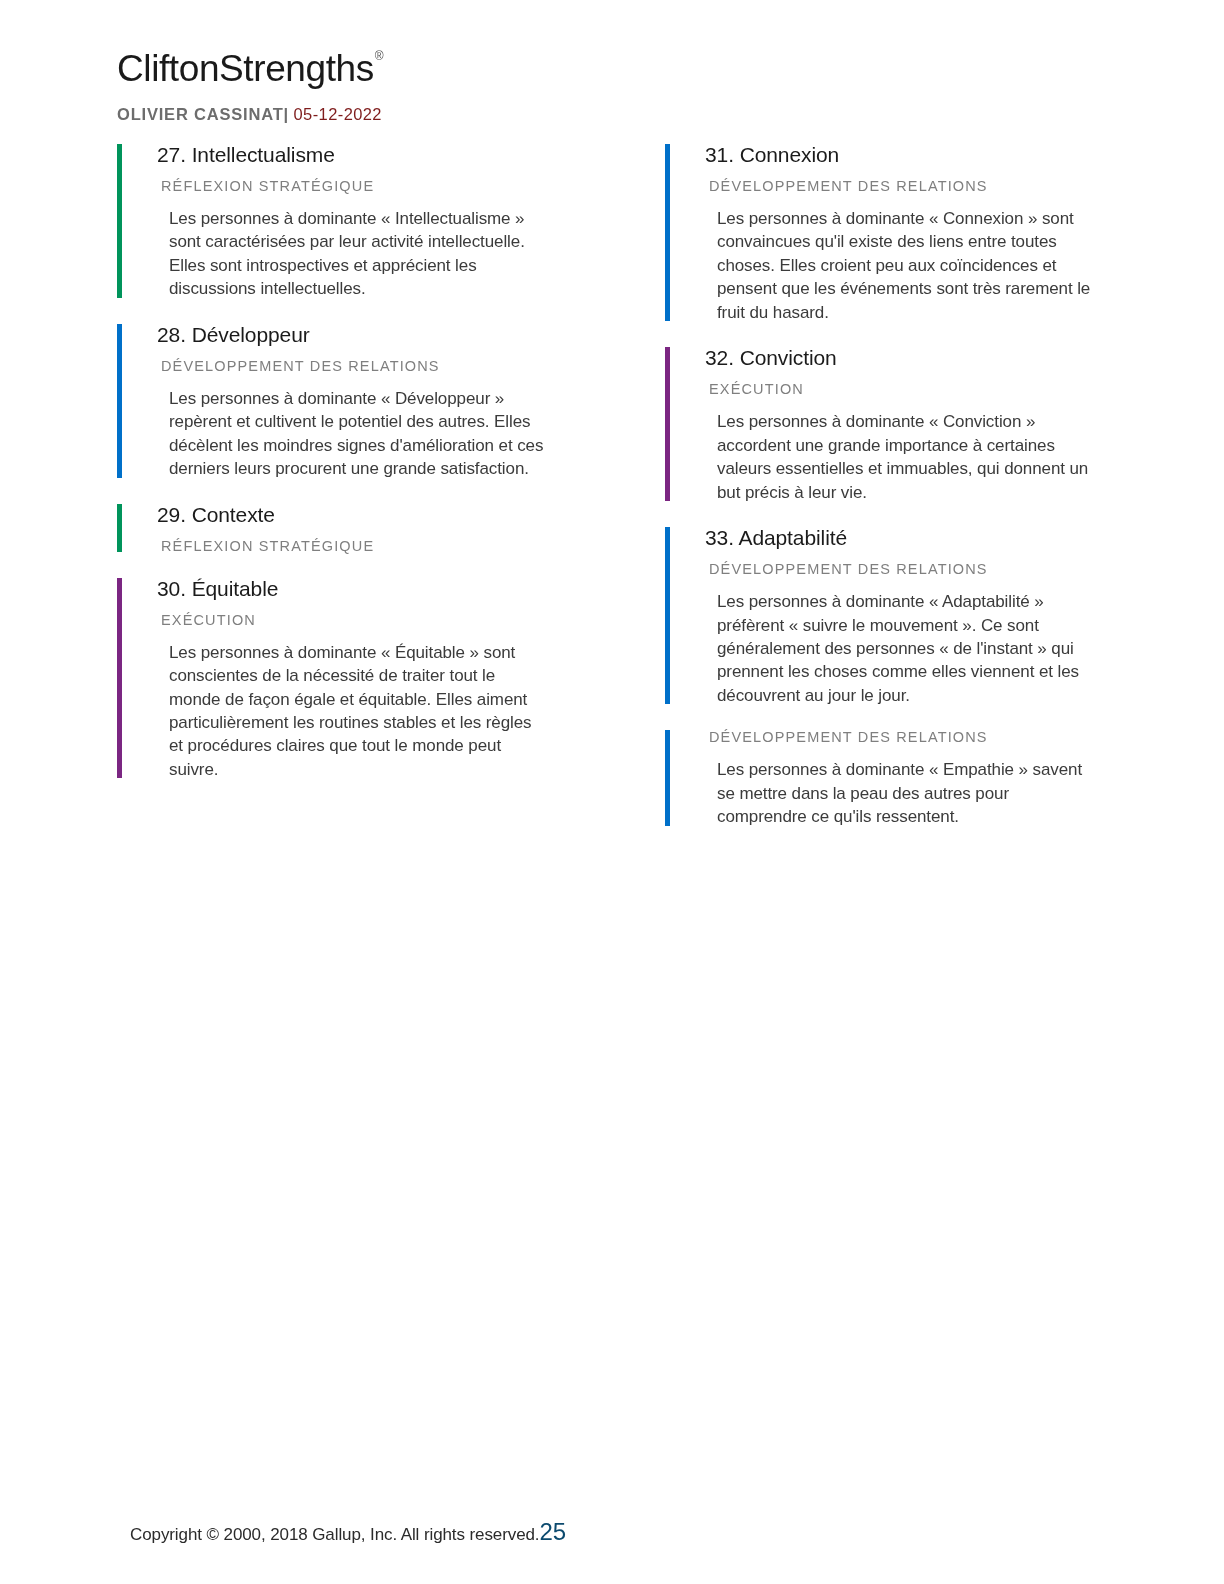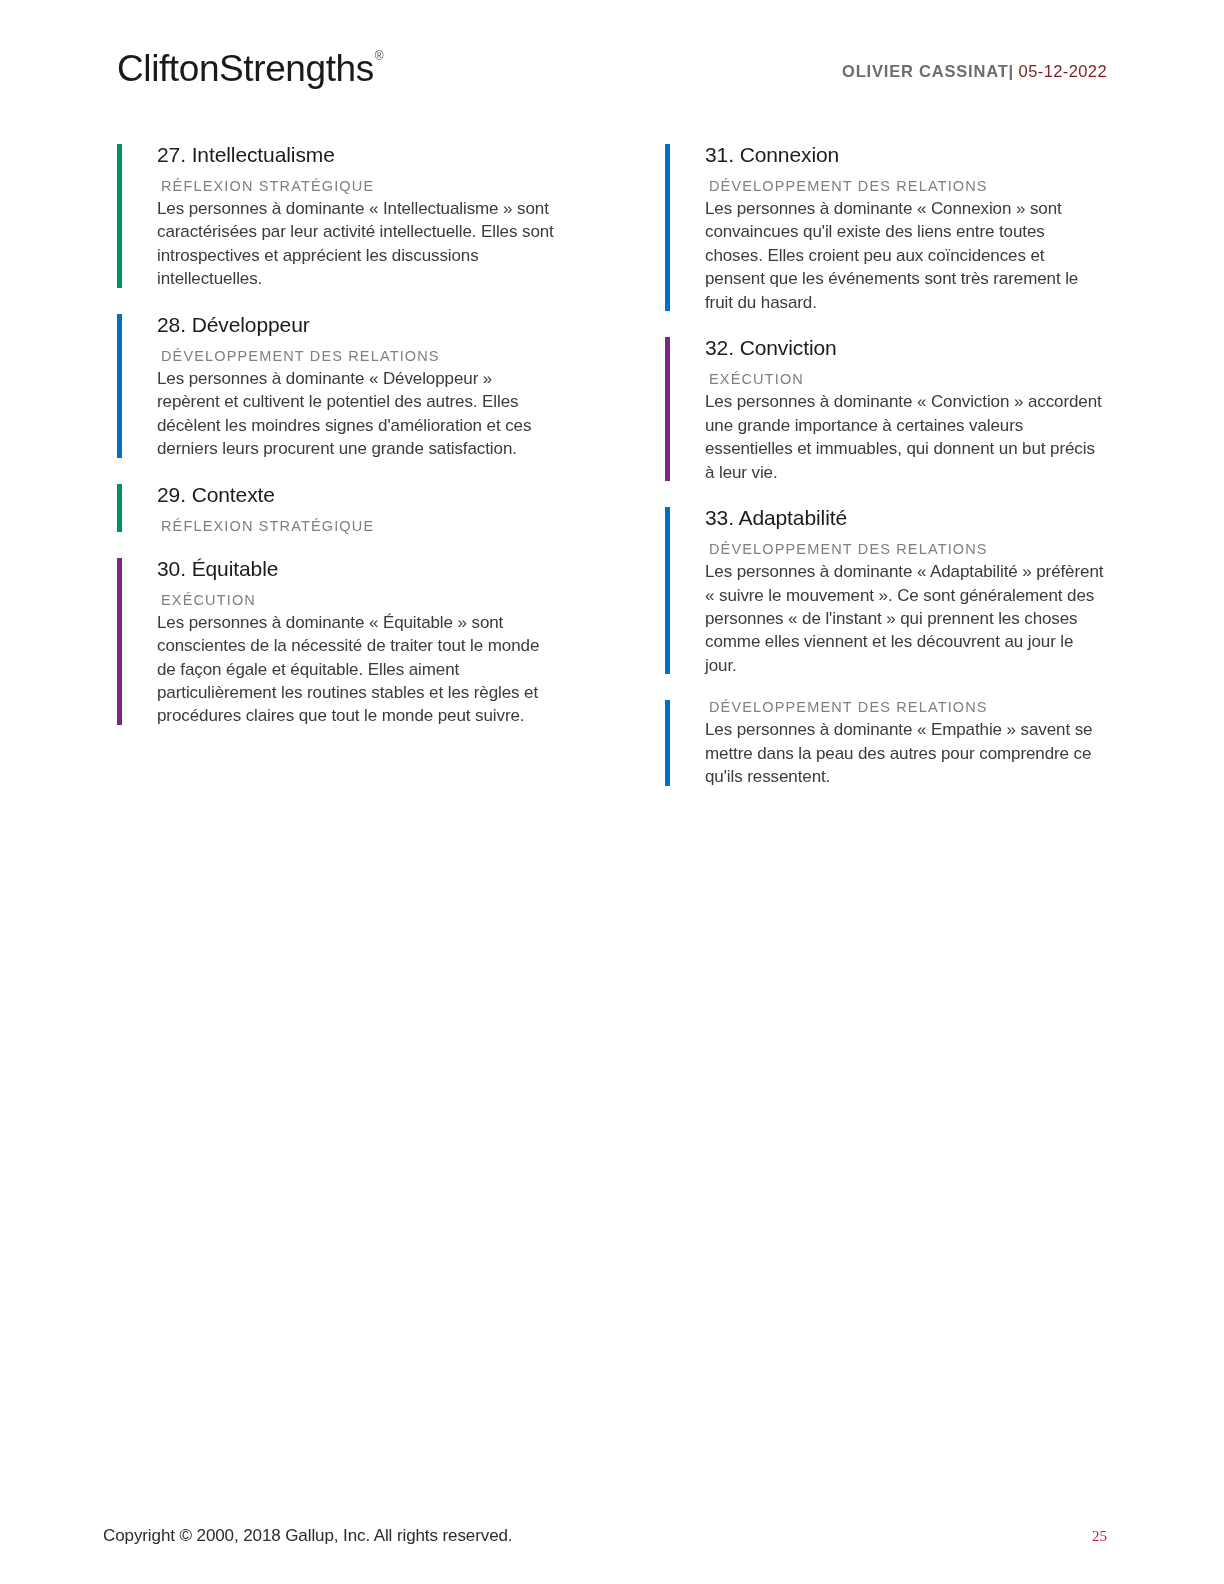--- a/index.html
+++ b/index.html
@@ -23,20 +23,21 @@
   
   .header {
     position: absolute;
     left: 117px;
     right: 117px;
     top: 44px;
     height: 56px;
     display: flex;
     align-items: flex-start;
     justify-content: space-between;
+    flex-direction: column;
   }
   .logo {
     font-family: "Liberation Sans", sans-serif;
     font-size: 37px;
     font-weight: 400;
     color: #1a1a1a;
     letter-spacing: -0.4px;
     line-height: 1;
     white-space: nowrap;
     position: relative;
@@ -112,43 +113,43 @@
     color: #7f7f7f;
     letter-spacing: 1.15px;
     line-height: 1.25;
     margin: 0 0 2px 4px;
     text-transform: uppercase;
   }
   .theme-desc {
     font-size: 17px;
     color: #3b3b3b;
     line-height: 1.38;
-    margin: 0;
+    margin: 12px;
     letter-spacing: -0.1px;
   }
 
   
   .footer {
     position: absolute;
-    left: 103px;
+    left: 130px;
     right: 117px;
     bottom: 38px;
     display: flex;
     align-items: baseline;
-    justify-content: space-between;
+    justify-content: flex-start;
   }
   .copyright {
     font-size: 17px;
     color: #2b2b2b;
     letter-spacing: -0.1px;
   }
   .page-number {
-    font-family: Liberation Serif, serif;
-    font-size: 15px;
-    color: #be185d;
+    font-family: Liberation Sans, sans-serif;
+    font-size: 24px;
+    color: #0c4a6e;
   }
 </style>
 </head>
 <body>
 
 <div class="page">
 
   <div class="header">
     <div class="logo"><span>CliftonStrengths</span><span class="reg">®</span></div>
     <div class="header-meta">

